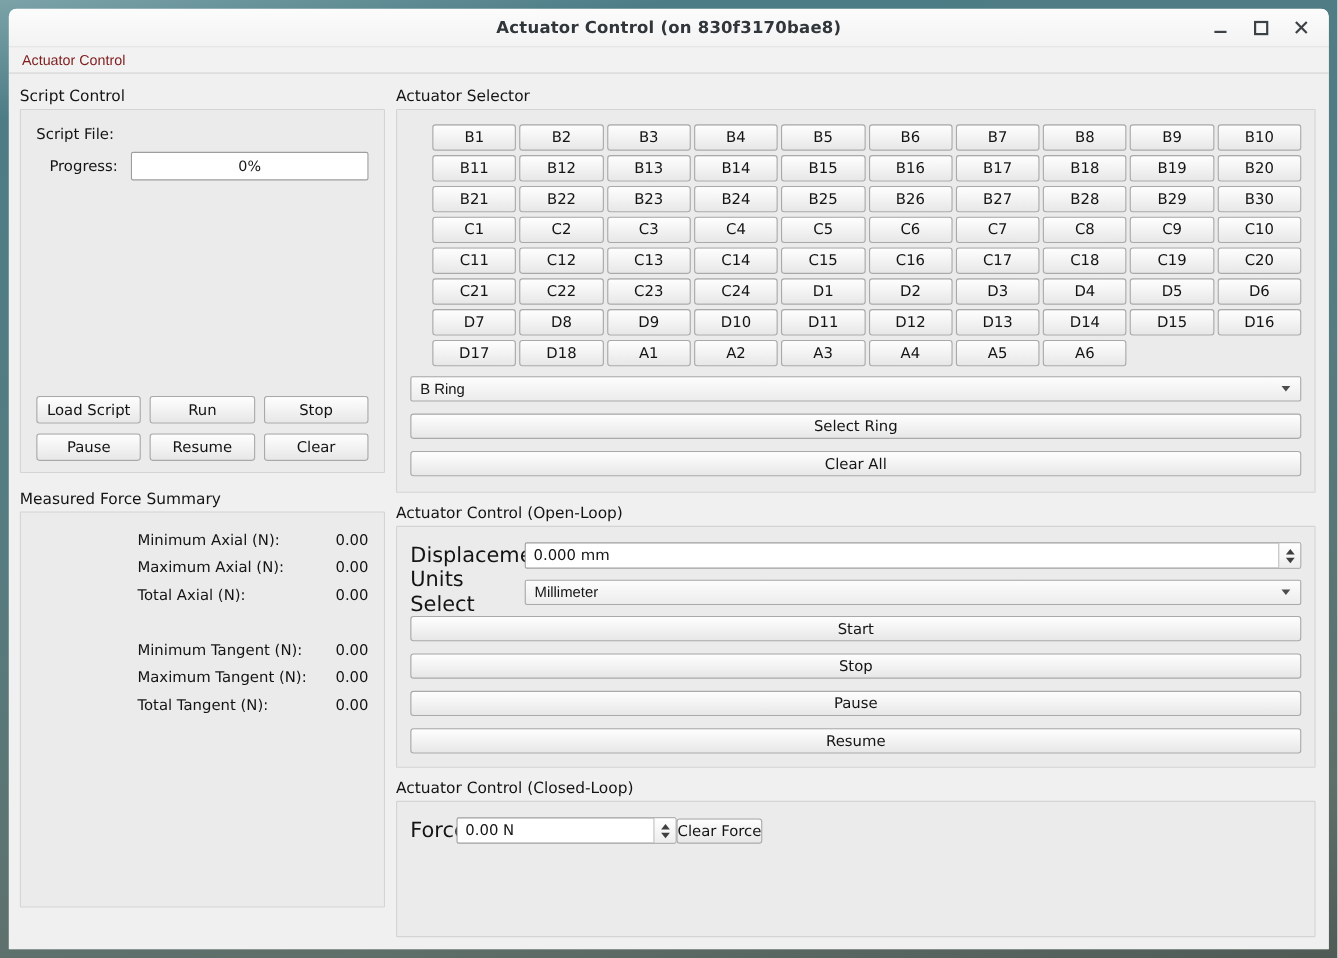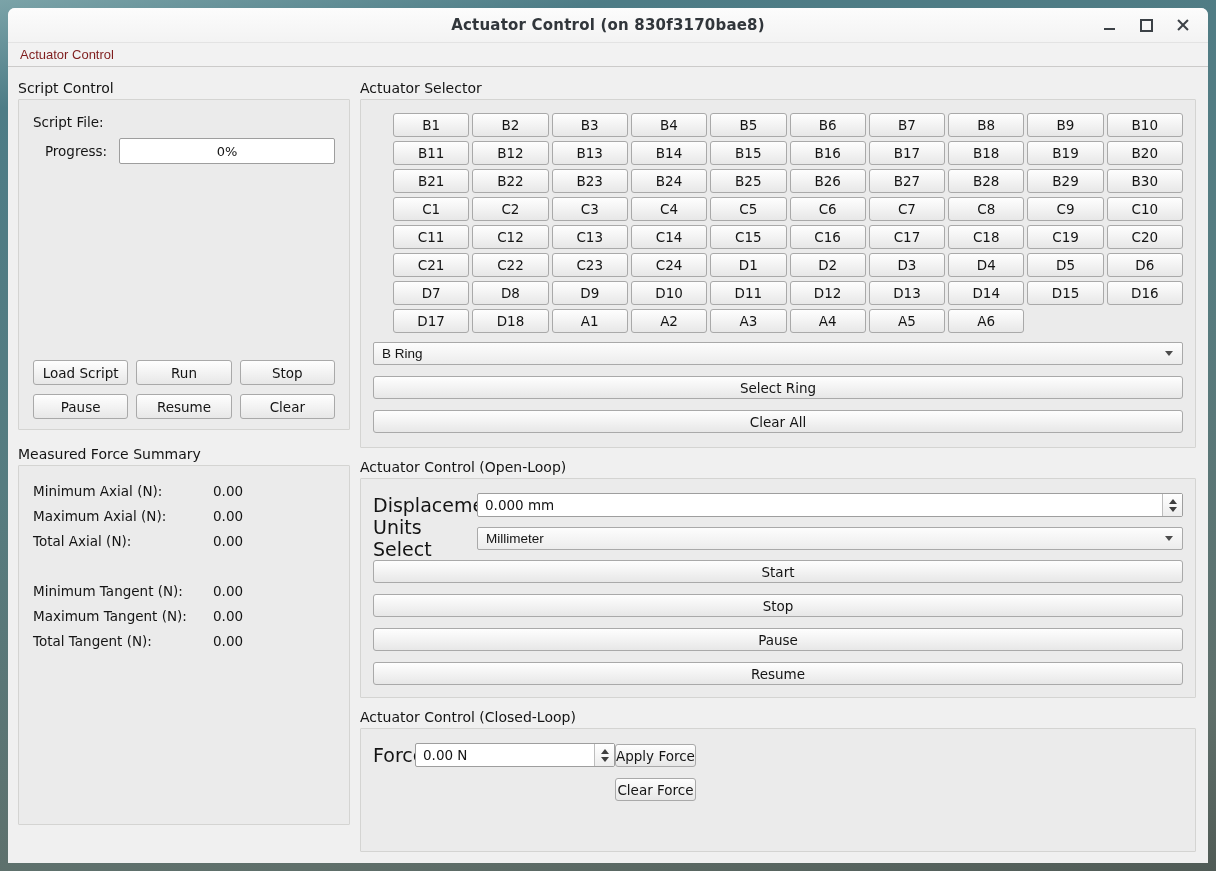--- a/index.html
+++ b/index.html
@@ -65,21 +65,21 @@
     background:linear-gradient(180deg,#fefefe 0%,#f4f4f4 45%,#e7e7e7 100%);
     border:1px solid #a9a9a9;border-radius:3px;
     font-family:inherit;font-size:13.5px;color:#141414;
     display:flex;align-items:center;justify-content:center;
     padding:0;cursor:default;
   }
   .script-btn{height:25px;}
   
   .force-title{margin-top:16px;}
   .force-group{height:360px;padding:12px 14px;}
-  .force-row{display:flex;height:25px;align-items:center;}
+  .force-row{display:flex;height:25px;align-items:center;justify-content:flex-end;}
   .force-row:nth-child(4){margin-top:25px;}
   .force-label{font-size:13.5px;color:#141414;width:180px;flex:0 0 180px;}
   .force-value{font-size:13.5px;color:#141414;}
   
   .selector-group{height:349px;padding:13px 12px 14px 12px;box-sizing:border-box;}
   .actuator-grid{display:grid;grid-template-columns:repeat(10,1fr);gap:4px 3px;padding-left:20px;}
   .grid-btn{
     height:24px;background:linear-gradient(180deg,#fefefe 0%,#f4f4f4 45%,#e7e7e7 100%);
     border:1px solid #a9a9a9;border-radius:3px;
     font-family:inherit;font-size:13.5px;color:#141414;padding:0;cursor:default;
@@ -317,21 +317,20 @@
             <span class="field-label">Force</span>
             <div class="spinbox">
               <input class="spin-text" value="0.00 N" style="">
               <div class="spin-buttons">
                 <span class="spin-up"></span>
                 <span class="spin-dn"></span>
               </div>
             </div>
           </div>
           <div class="stack-buttons">
-              <button class="btn stack-btn">Apply Force</button>
               <button class="btn stack-btn">Clear Force</button>
             </div>
         </div>
 
       </div>
     </div>
   </div>
 </div>
 
 </body></html>

